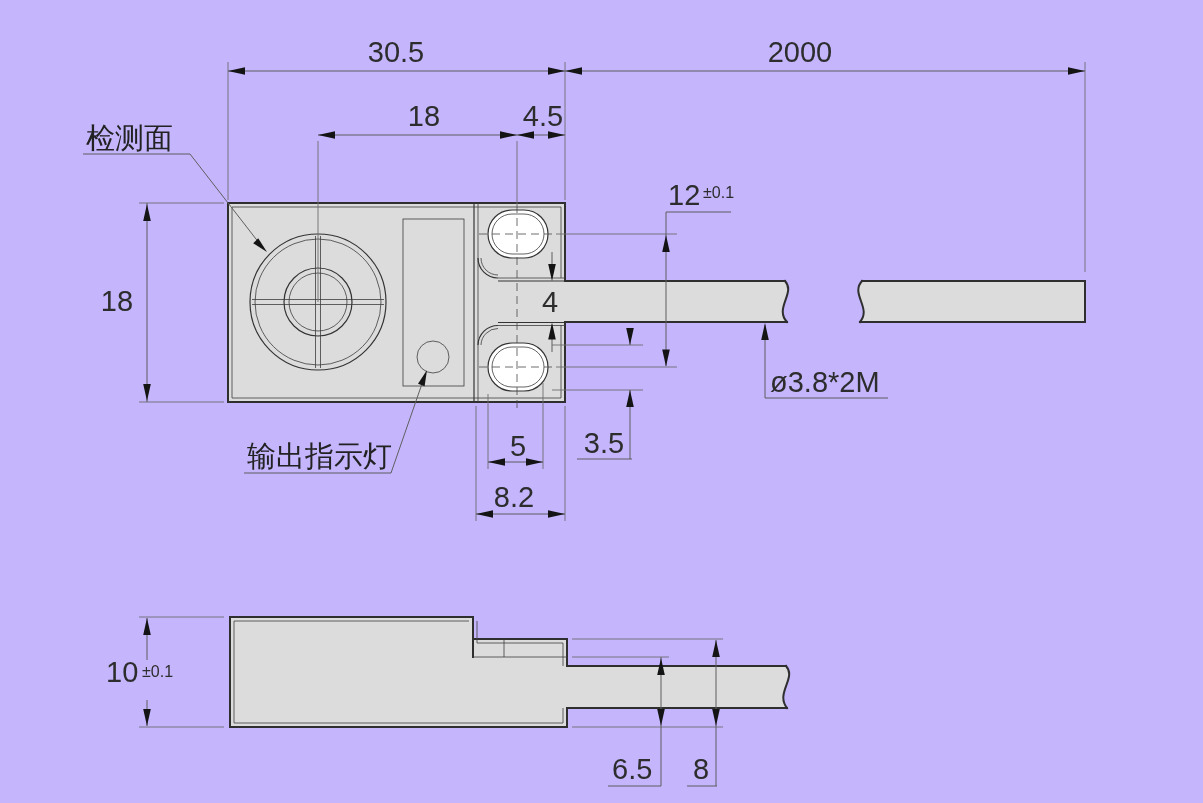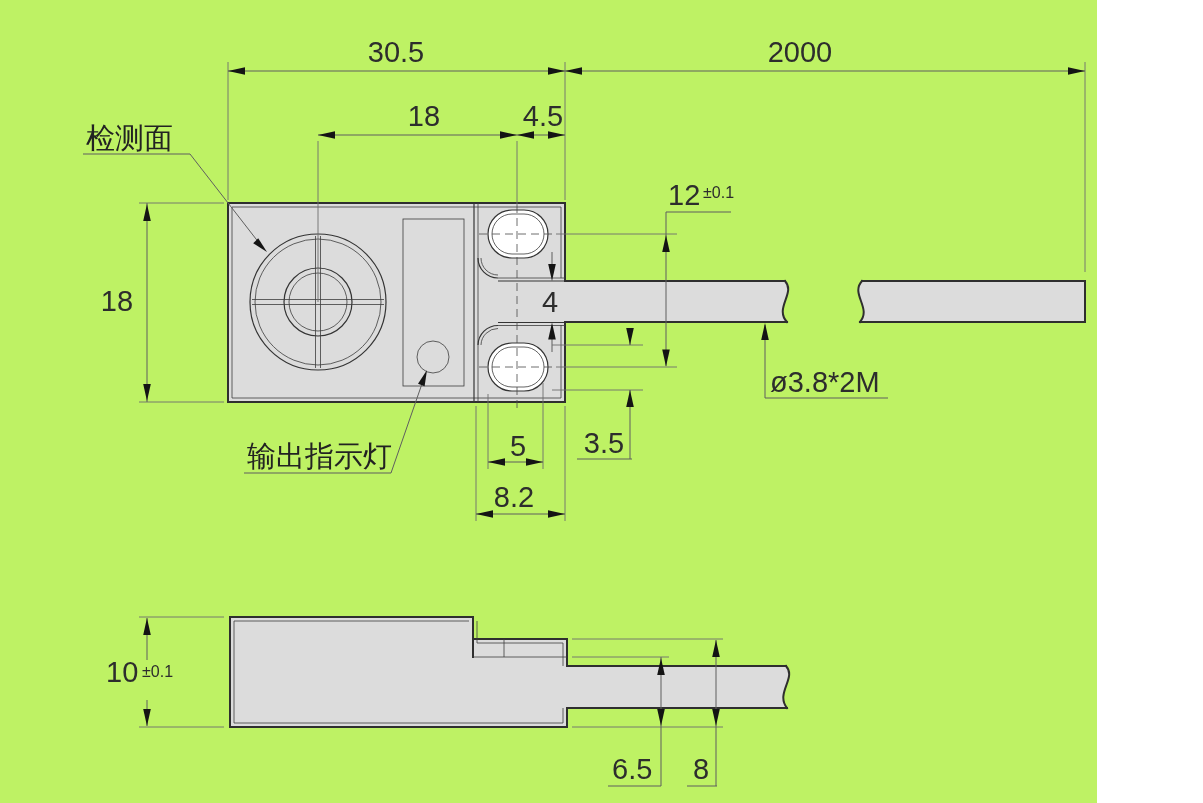--- a/index.html
+++ b/index.html
@@ -1,16 +1,16 @@
 <!DOCTYPE html>
 <html><head>
 <meta charset="utf-8">
 <style>
   html,body{margin:0;padding:0;background:#ffffff;}
-  .stage{width:1097px;height:803px;position:relative;background:#bef264;overflow:hidden;}
+  .stage{width:1203px;height:803px;position:relative;background:#c4b5fd;overflow:hidden;}
   svg{display:block;}
   
   .ol{stroke:#2f2f2f;stroke-width:2;fill:none;stroke-linecap:square;}
   .il{stroke:#3c3c3c;stroke-width:.8;fill:none;}
   .ml{stroke:#343434;stroke-width:1.2;fill:none;}
   .dl{stroke:#5f5f5f;stroke-width:1;fill:none;}          
   .xl{stroke:#6e6e6e;stroke-width:.9;fill:none;}         
   .cl{stroke:#4a4a4a;stroke-width:.8;fill:none;stroke-dasharray:8 5;} 
   .ah{fill:#141414;stroke:none;}                          
   .fillbody{fill:#dcdcdc;stroke:none;}

